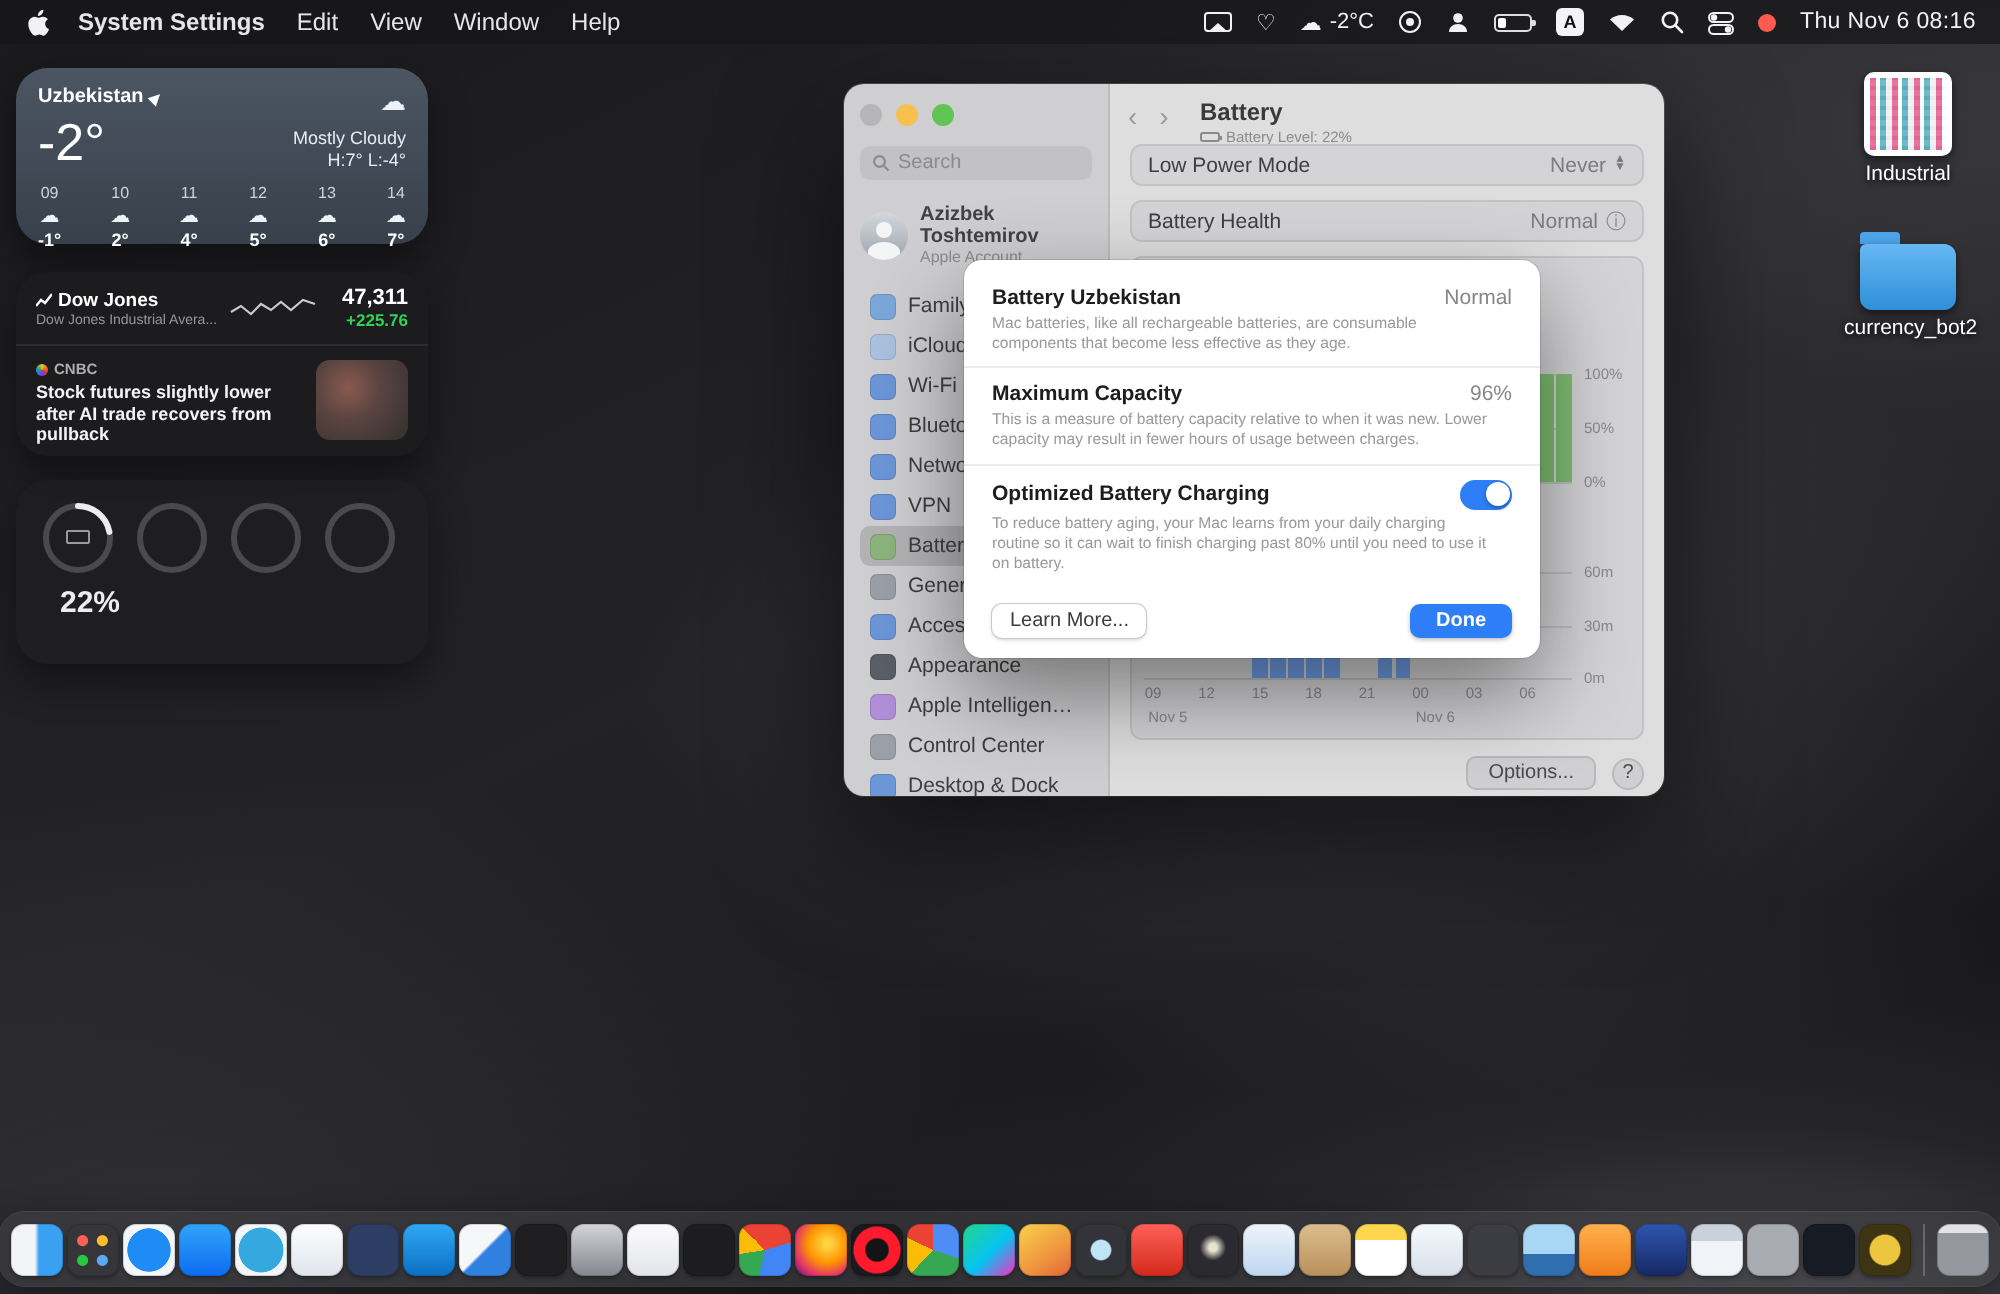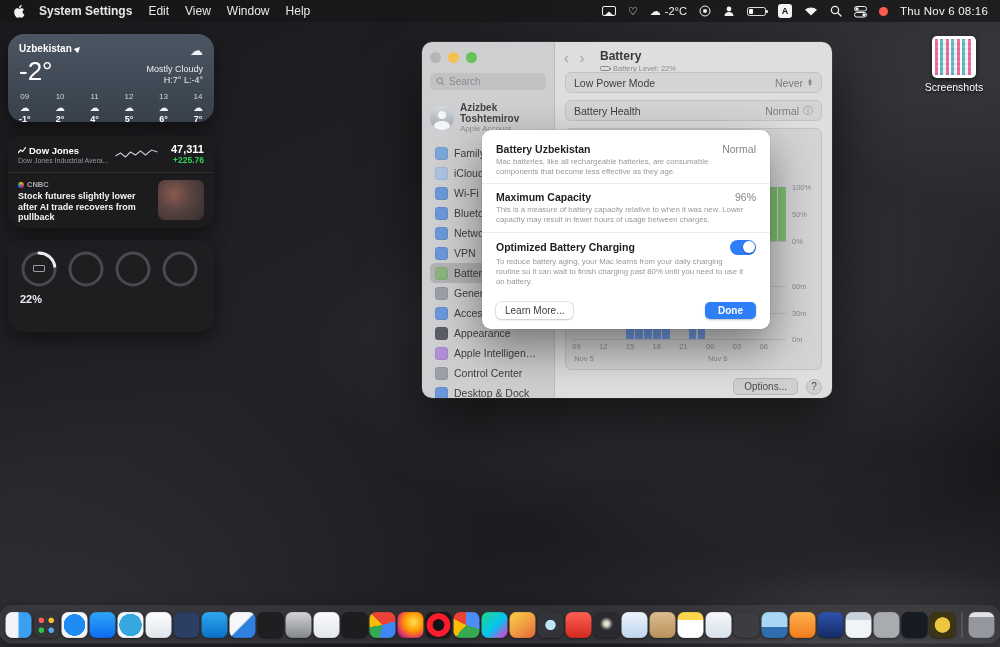--- a/index.html
+++ b/index.html
@@ -65,21 +65,21 @@
   .ws-src .peacock { width:6px; height:6px; border-radius:50%; background:conic-gradient(#f3c522,#e8762c,#d23a3a,#7a3ae8,#2a7ae8,#2ab85c,#f3c522); }
   .ws-headline { font-size:9px; font-weight:600; line-height:1.18; margin-top:2px; color:#f4f4f6; }
   .ws-thumb { width:46px; height:40px; border-radius:7px; flex:none;
     background:radial-gradient(circle at 35% 35%, #8a5a50 0%, #5a4440 40%, #33302f 100%); }
 
   .w-battery { left:8px; top:240px; width:206px; height:92px; background:rgba(30,30,33,.9); padding:10px 12px; }
   .wb-rings { display:flex; gap:9px; }
   .ring { position:relative; width:38px; height:38px; }
   .ring svg { display:block; }
   .wb-dev { position:absolute; left:13px; top:15px; width:12px; height:7px; border:1px solid #9a9aa0; border-radius:1px; }
-  .wb-pct { margin-top:5px; font-size:11px; font-weight:600; color:#ededf0; }
+  .wb-pct { margin-top:5px; margin-left:10px; font-size:15px; font-weight:600; color:#ededf0; }
 
   
   .dicon { position:absolute; width:64px; text-align:center; }
   .dicon .lbl { margin-top:3px; font-size:10.5px; color:#fff; text-shadow:0 1px 3px rgba(0,0,0,.9); }
   .shot-img { width:44px; height:42px; margin:0 auto; background:#fff; border-radius:5px; padding:3px; box-shadow:0 2px 5px rgba(0,0,0,.5); }
   .shot-img .inner { width:100%; height:100%;
     background:
       repeating-linear-gradient(90deg, rgba(228,90,140,.85) 0 3px, rgba(255,255,255,.9) 3px 5px, rgba(70,170,190,.8) 5px 8px, rgba(240,240,245,.9) 8px 11px),
       repeating-linear-gradient(0deg, rgba(40,40,60,.35) 0 2px, transparent 2px 5px); }
   .folder { width:48px; margin:0 auto; }
@@ -351,21 +351,28 @@
           </svg>
       </span>
     </div>
     <div class="wb-pct">22%</div>
   </div>
 
   <div class="dicon" style="left:922px; top:36px;">
     <div class="shot-img">
         <div class="inner"></div>
       </div>
-    <div class="lbl">Screenshots</div>
+    <div class="lbl">Industrial</div>
+  </div>
+  <div class="dicon" style="left:922px; top:116px;">
+    <div class="folder">
+        <div class="tab"></div>
+        <div class="body"></div>
+      </div>
+    <div class="lbl">currency_bot2</div>
   </div>
 
   <div class="window">
     <div class="win-body">
       <div class="sidebar">
         <div class="tlights">
           <span class="tl close"></span>
           <span class="tl min"></span>
           <span class="tl max"></span>
         </div>

